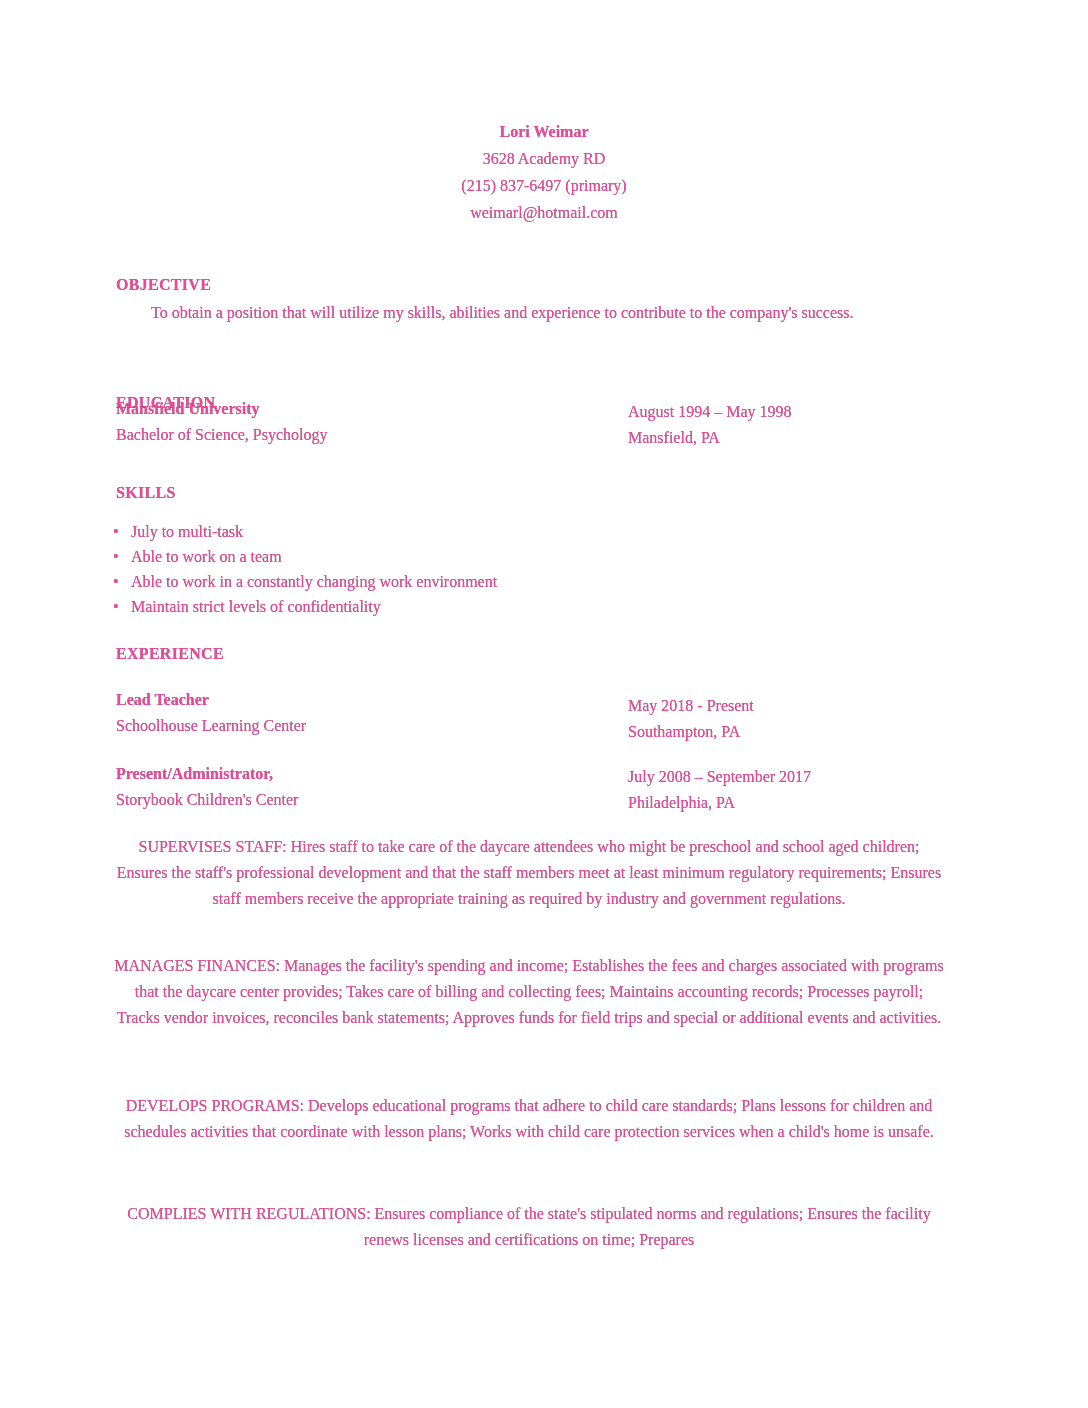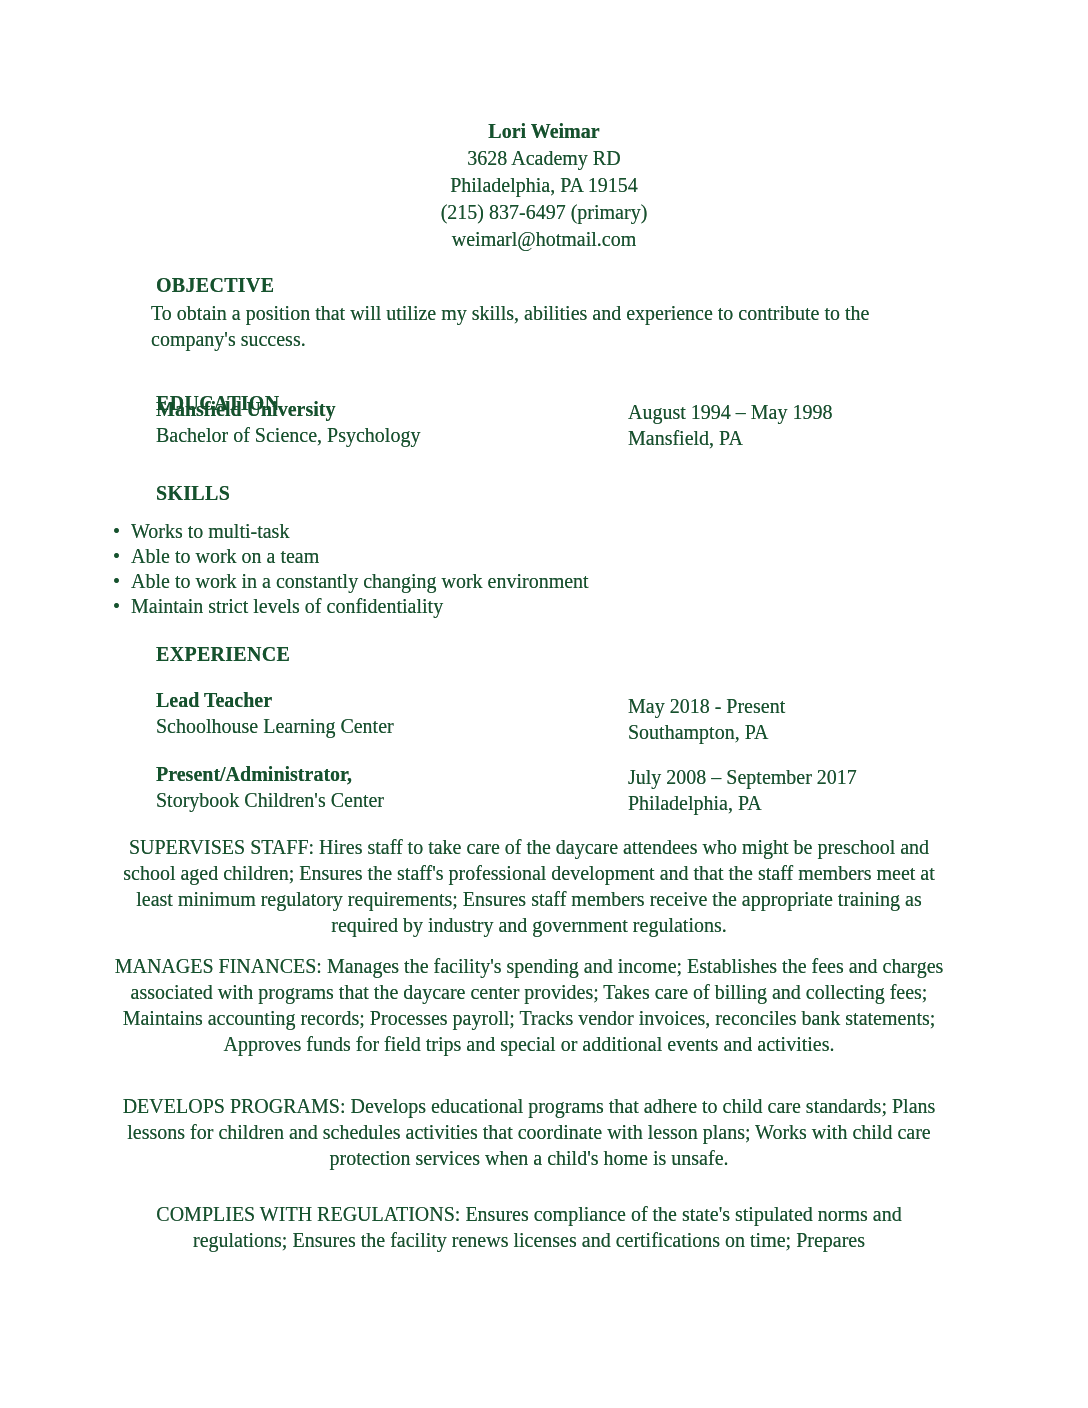--- a/index.html
+++ b/index.html
@@ -7,41 +7,41 @@
     padding: 0;
     background: #ffffff;
   }
   .page {
     position: relative;
     width: 960px;
     height: 1408px;
     background: #ffffff;
     overflow: hidden;
     font-family: "Liberation Serif", "DejaVu Serif", serif;
-    color: #14532d;
-    font-size: 20px;
+    color: #ec4899;
+    font-size: 16px;
     line-height: 26px;
     
     text-shadow: 0 0 0.5px rgba(20,20,20,0.55);
   }
   .center-header {
     position: absolute;
     top: 118px;
     left: 0;
     width: 1088px;
     text-align: center;
     line-height: 27px;
   }
   .name { font-weight: bold; }
   .section-heading {
     font-weight: bold;
     letter-spacing: 0.3px;
   }
   .abs { position: absolute; }
-  .left-col { left: 116px; margin-left: 40px; }
+  .left-col { left: 116px; }
   .two-col-right {
     position: absolute;
     left: 628px;
   }
   .bold { font-weight: bold; }
   .para {
     position: absolute;
     left: 113px;
     width: 832px;
     text-align: center;
@@ -69,41 +69,40 @@
 </head>
 <body>
 
 <div class="page">
 
   <div class="scan-line-right"></div>
 
   <div class="center-header">
     <div class="name">Lori Weimar</div>
     <div>3628 Academy RD</div>
-    <div>Philadelphia, PA 19154</div>
     <div>(215) 837-6497 (primary)</div>
     <div>weimarl@hotmail.com</div>
   </div>
 
   <div class="abs left-col section-heading" style="top:272px">OBJECTIVE</div>
   <div class="objective-text" style="top:300px">To obtain a position that will utilize my skills, abilities and experience to contribute to the company's success.</div>
 
   <div class="abs left-col section-heading" style="top:390px">EDUCATION</div>
   <div class="abs left-col" style="top:396px">
     <div class="bold">Mansfield University</div>
     <div>Bachelor of Science, Psychology</div>
   </div>
   <div class="two-col-right" style="top:399px">
     <div>August 1994 – May 1998</div>
     <div>Mansfield, PA</div>
   </div>
 
   <div class="abs left-col section-heading" style="top:480px">SKILLS</div>
   <div class="abs" style="left:113px; top:519px">
-    <div class="skill-line"><span class="bullet-glyph">•</span><span>Works to multi-task</span></div>
+    <div class="skill-line"><span class="bullet-glyph">•</span><span>July to multi-task</span></div>
     <div class="skill-line"><span class="bullet-glyph">•</span><span>Able to work on a team</span></div>
     <div class="skill-line"><span class="bullet-glyph">•</span><span>Able to work in a constantly changing work environment</span></div>
     <div class="skill-line"><span class="bullet-glyph">•</span><span>Maintain strict levels of confidentiality</span></div>
   </div>
 
   <div class="abs left-col section-heading" style="top:641px">EXPERIENCE</div>
 
   <div class="abs left-col" style="top:687px">
     <div class="bold">Lead Teacher</div>
     <div>Schoolhouse Learning Center</div>

